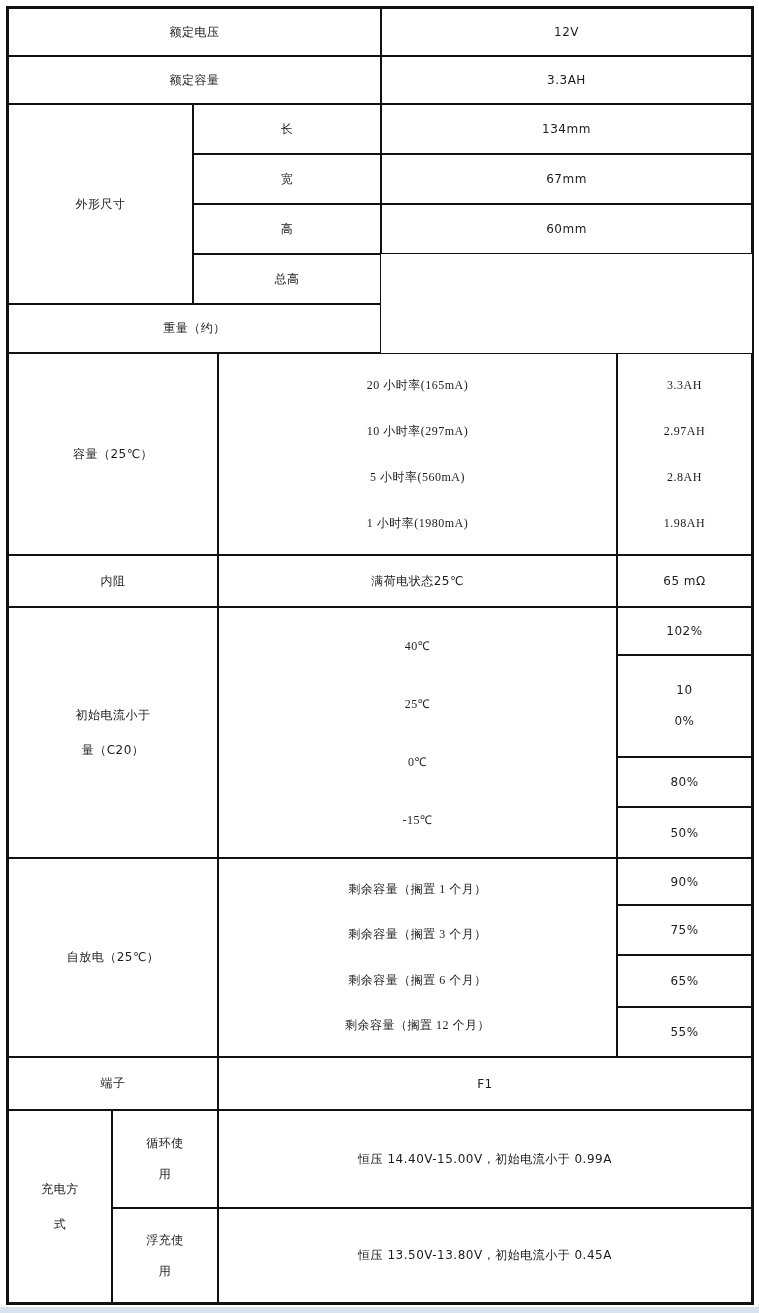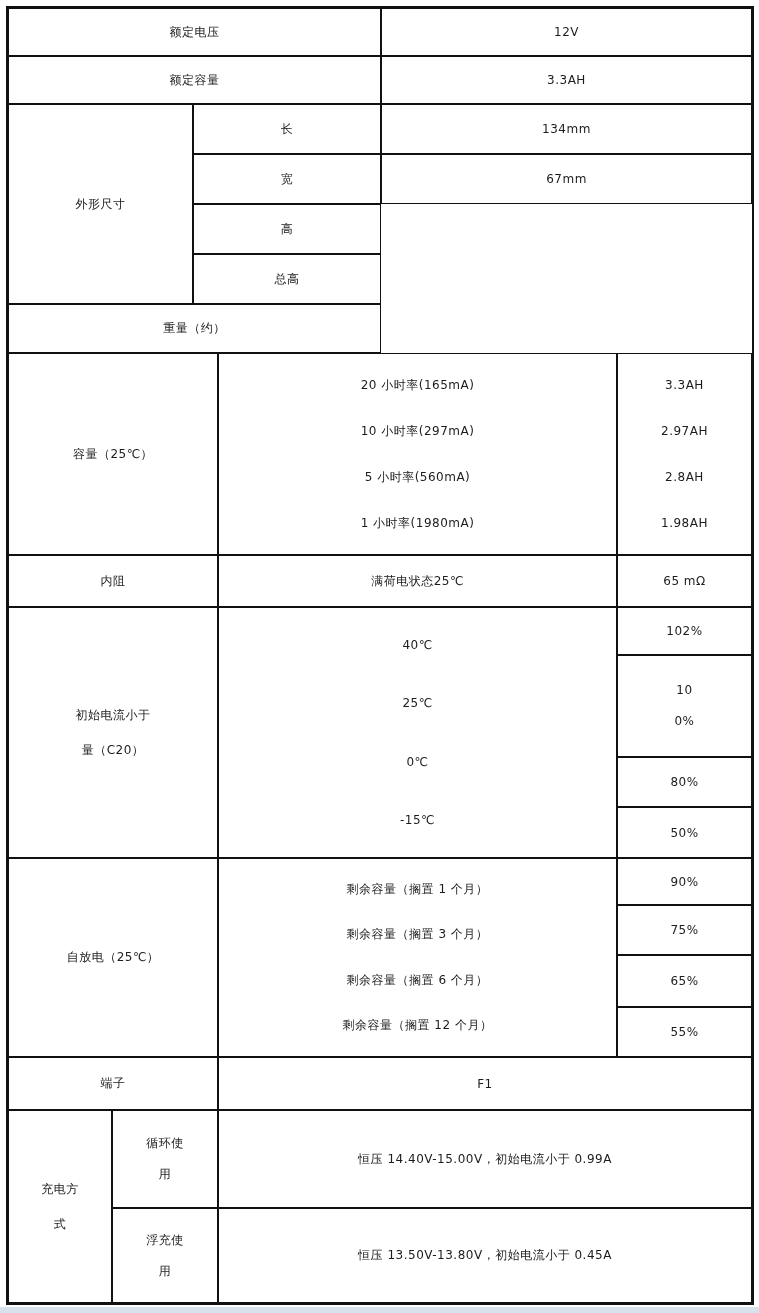--- a/index.html
+++ b/index.html
@@ -33,20 +33,21 @@
     text-align: center;
     font-size: 12px;
     letter-spacing: 0.5px;
     overflow: hidden;
   }
   .stack {
     flex-direction: column;
     justify-content: space-around;
     align-items: center;
     padding: 8px 0;
+    font-family: Liberation Serif, serif;
   }
   .stack > div {
     white-space: nowrap;
   }
   .wrap {
     white-space: pre-line;
     line-height: 2.9;
   }
   .wrap-sm {
     white-space: pre-line;
@@ -71,20 +72,21 @@
 
   <div class="c" style="grid-area:2/1/3/5">额定容量</div>
   <div class="c" style="grid-area:2/5/3/7">3.3AH</div>
 
   <div class="c" style="grid-area:3/1/7/3">外形尺寸</div>
   <div class="c" style="grid-area:3/3/4/5">长</div>
   <div class="c" style="grid-area:3/5/4/7">134mm</div>
   <div class="c" style="grid-area:4/3/5/5">宽</div>
   <div class="c" style="grid-area:4/5/5/7">67mm</div>
   <div class="c" style="grid-area:5/3/6/5">高</div>
+  <div class="c" style="grid-area:5/5/6/7">60mm</div>
   <div class="c" style="grid-area:6/3/7/5">总高</div>
 
   <div class="c" style="grid-area:7/1/8/5">重量（约）</div>
 
   <div class="c" style="grid-area:8/1/9/4">容量（25℃）</div>
   <div class="c stack" style="grid-area:8/4/9/6">
     <div>20 小时率(165mA)</div>
     <div>10 小时率(297mA)</div>
     <div>5 小时率(560mA)</div>
     <div>1 小时率(1980mA)</div>

